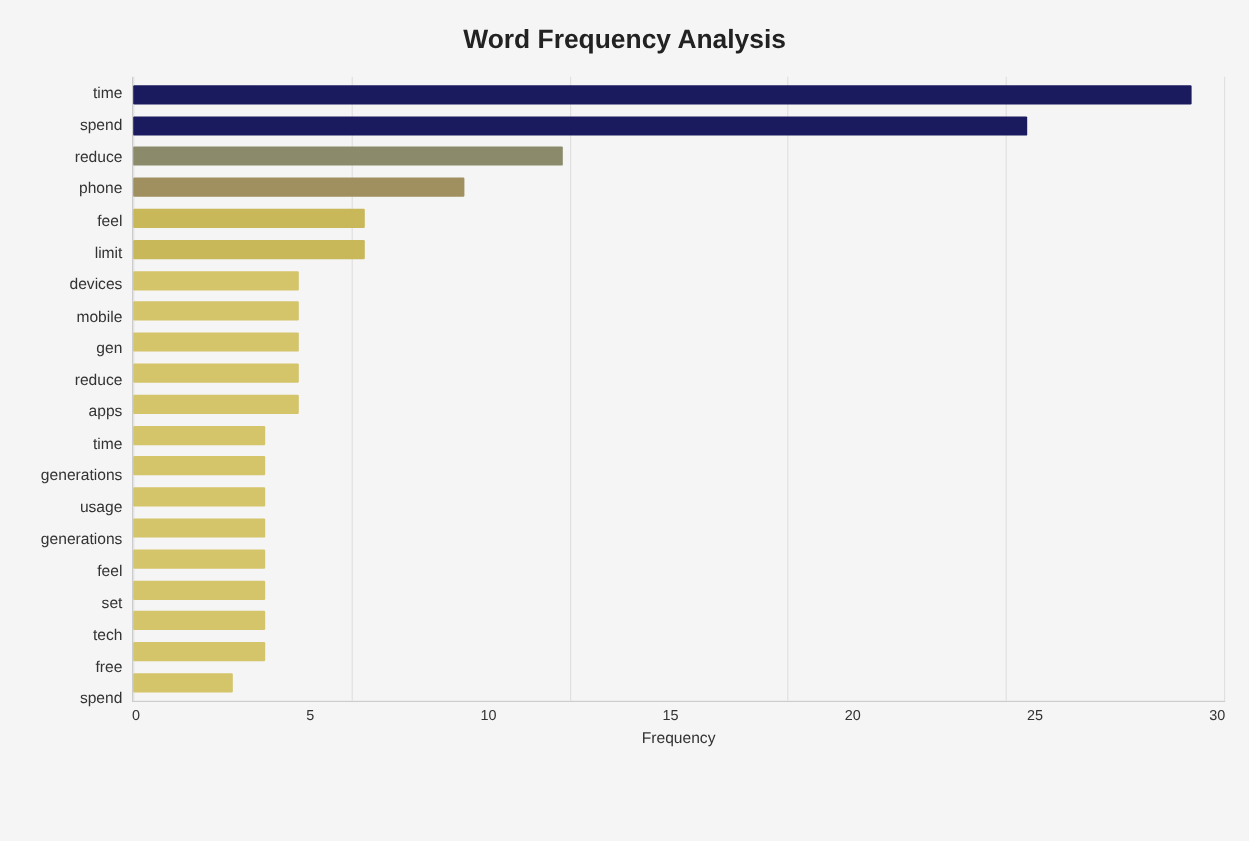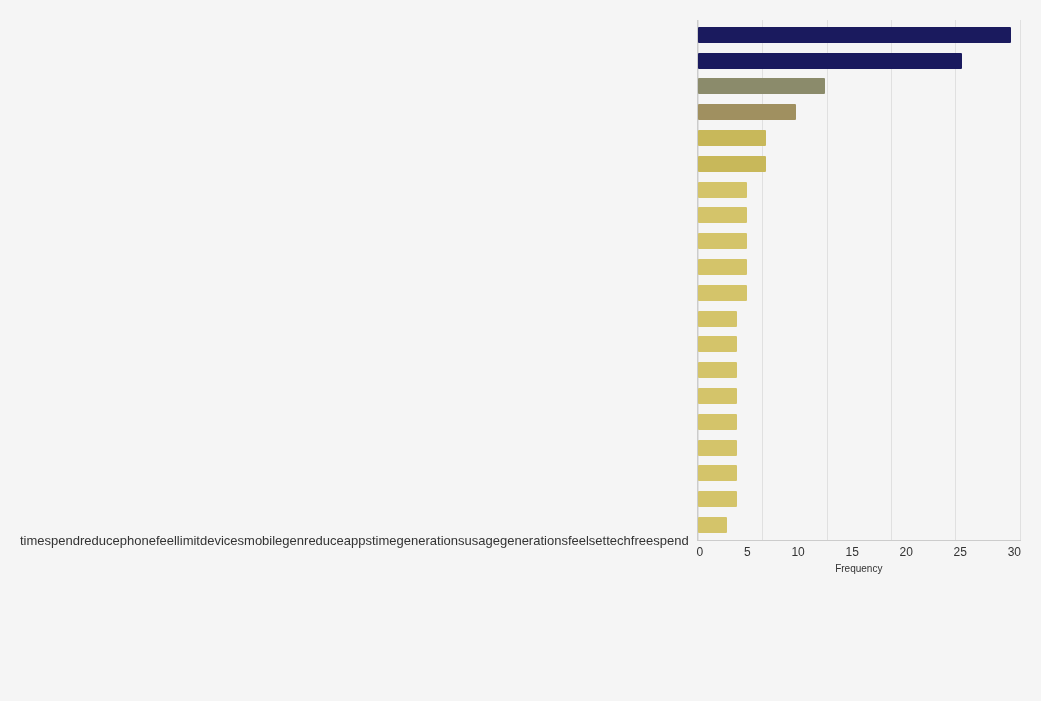--- a/index.html
+++ b/index.html
@@ -26,21 +26,21 @@
       color: #222;
       margin-bottom: 18px;
     }
     .chart-area {
       display: flex;
       width: 100%;
       height: calc(100% - 60px);
     }
     .y-axis {
       display: flex;
-      flex-direction: row;
+      flex-direction: column;
       justify-content: space-around;
       align-items: flex-end;
       padding-right: 8px;
       min-width: 90px;
       padding-bottom: 30px;
     }
     .y-label {
       font-size: 13px;
       color: #333;
       height: 22px;
@@ -99,29 +99,30 @@
       justify-content: space-between;
       padding-top: 4px;
     }
     .x-tick {
       font-size: 12px;
       color: #333;
       text-align: center;
     }
     .x-label {
       text-align: center;
-      font-size: 10px;
+      font-size: 13px;
       color: #333;
       margin-top: 4px;
     }
   </style>
 </head>
 <body>
 
 <div class="chart-container">
+  <div class="chart-title">Word Frequency Analysis</div>
   <div class="chart-area">
     <div class="y-axis" id="y-axis">
         <div class="y-label">time</div>
         <div class="y-label">spend</div>
         <div class="y-label">reduce</div>
         <div class="y-label">phone</div>
         <div class="y-label">feel</div>
         <div class="y-label">limit</div>
         <div class="y-label">devices</div>
         <div class="y-label">mobile</div>

